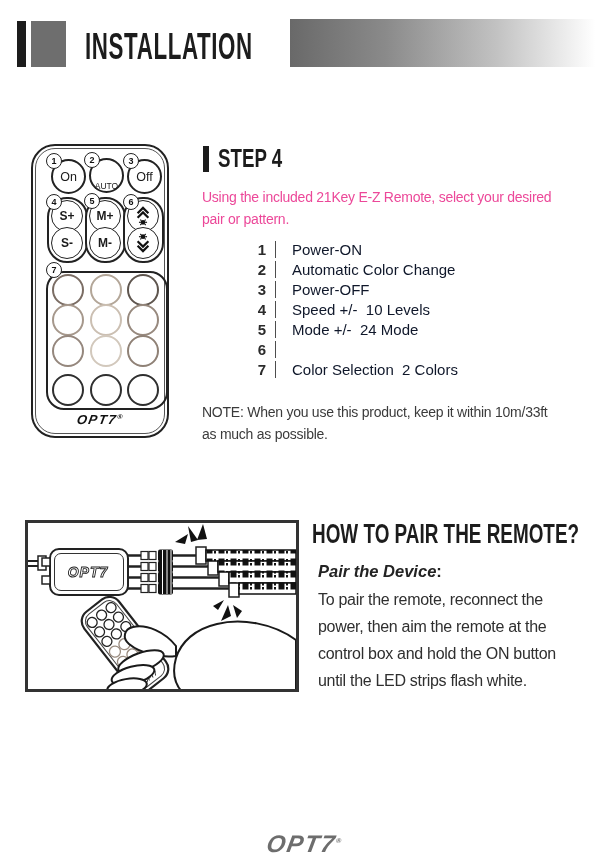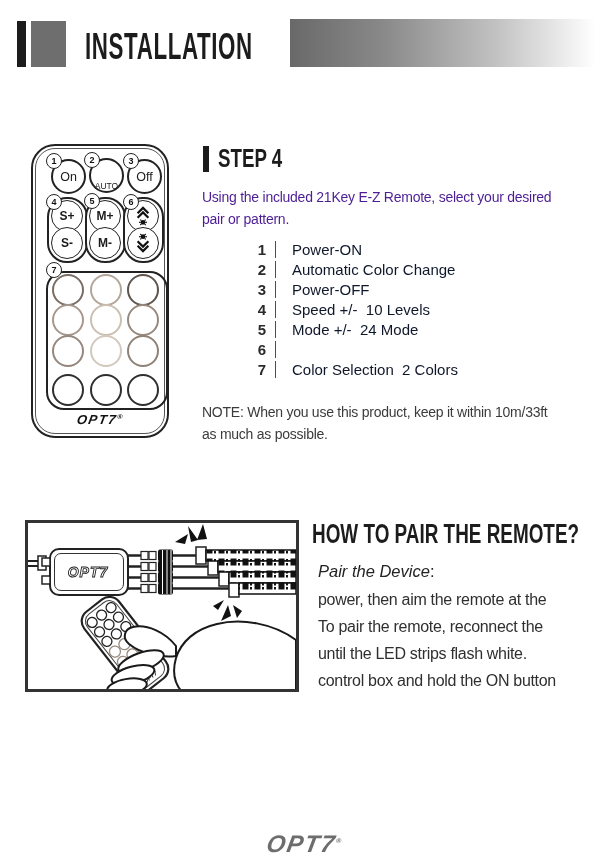--- a/index.html
+++ b/index.html
@@ -39,32 +39,32 @@
   .grid-group{left:15px;top:127px;width:118px;height:135px;border:2px solid #222;border-radius:18px;}
   .cbtn{width:28px;height:28px;border-radius:50%;background:#fff;border:2px solid #888;}
   .opt7{font-weight:bold;font-style:italic;letter-spacing:1.5px;white-space:nowrap;}
   .remote-logo{left:0;right:0;top:268px;text-align:center;font-size:13px;color:#111;}
   .sup-reg{font-size:7px;vertical-align:super;font-style:normal;letter-spacing:0;}
 
   
   .step-bar{left:203px;top:146px;width:6px;height:26px;background:#1c1c1c;}
   .step-title{left:218px;top:143px;font-size:26px;font-weight:bold;color:#1c1c1c;
     transform:scaleX(0.72);transform-origin:0 50%;white-space:nowrap;}
-  .intro{left:202px;top:187px;font-size:14px;line-height:21.5px;letter-spacing:-0.25px;color:#4c1d95;}
+  .intro{left:202px;top:187px;font-size:14px;line-height:21.5px;letter-spacing:-0.25px;color:#ec4899;}
   .steplist{left:246px;top:239px;}
   .steprow{display:flex;align-items:center;height:20px;}
   .stepnum{width:20px;text-align:right;font-size:15px;font-weight:bold;color:#2b2b2b;padding-right:9px;}
   .stepdiv{width:1px;height:17px;background:#4d4d4d;}
   .steptext{padding-left:16px;font-size:15px;color:#0f172a;white-space:pre;}
   .note{left:202px;top:402px;font-size:14px;line-height:21.5px;letter-spacing:-0.25px;color:#3b3b3b;}
 
   
   .pair-title{left:312px;top:519px;font-size:27px;font-weight:bold;color:#1c1c1c;
     transform:scaleX(0.70);transform-origin:0 50%;white-space:nowrap;}
-  .pair-sub{left:318px;top:562px;font-size:16.5px;font-weight:normal;color:#232323;}
+  .pair-sub{left:318px;top:562px;font-size:16.5px;font-weight:bold;color:#232323;}
   .pair-sub i{font-style:italic;}
   .pair-body{left:318px;top:586px;font-size:16px;line-height:27px;letter-spacing:-0.3px;color:#2f2f2f;}
 
   .illu{left:25px;top:520px;width:274px;height:172px;}
 
   
   .footer-logo{left:0;right:0;top:830px;text-align:center;font-size:24px;color:#6d6d6d;}
   .skew{display:inline-block;transform:skewX(-10deg);}
 </style>
 </head>
@@ -335,21 +335,21 @@
     <ellipse cx="108" cy="155" rx="22" ry="8.5" transform="rotate(-15 108 155)"></ellipse>
     <ellipse cx="102" cy="167" rx="20" ry="8" transform="rotate(-10 102 167)"></ellipse>
   </g>
 
   <rect x="1.5" y="1.5" width="271" height="169" fill="none" stroke="#333" stroke-width="3"></rect>
 </svg>
 
 <div class="abs pair-title">HOW TO PAIR THE REMOTE?</div>
 <div class="abs pair-sub"><i>Pair the Device</i><span>:</span></div>
 <div class="abs pair-body">
+  <div class="nowrap">To pair the remote, reconnect the</div>
   <div class="nowrap">power, then aim the remote at the</div>
-  <div class="nowrap">To pair the remote, reconnect the</div>
+  <div class="nowrap">control box and hold the ON button</div>
   <div class="nowrap">until the LED strips flash white.</div>
-  <div class="nowrap">control box and hold the ON button</div>
 </div>
 
 <div class="abs footer-logo opt7">
   <span class="skew"><span>OPT7</span><span class="sup-reg">®</span></span>
 </div>
 
 </body></html>

